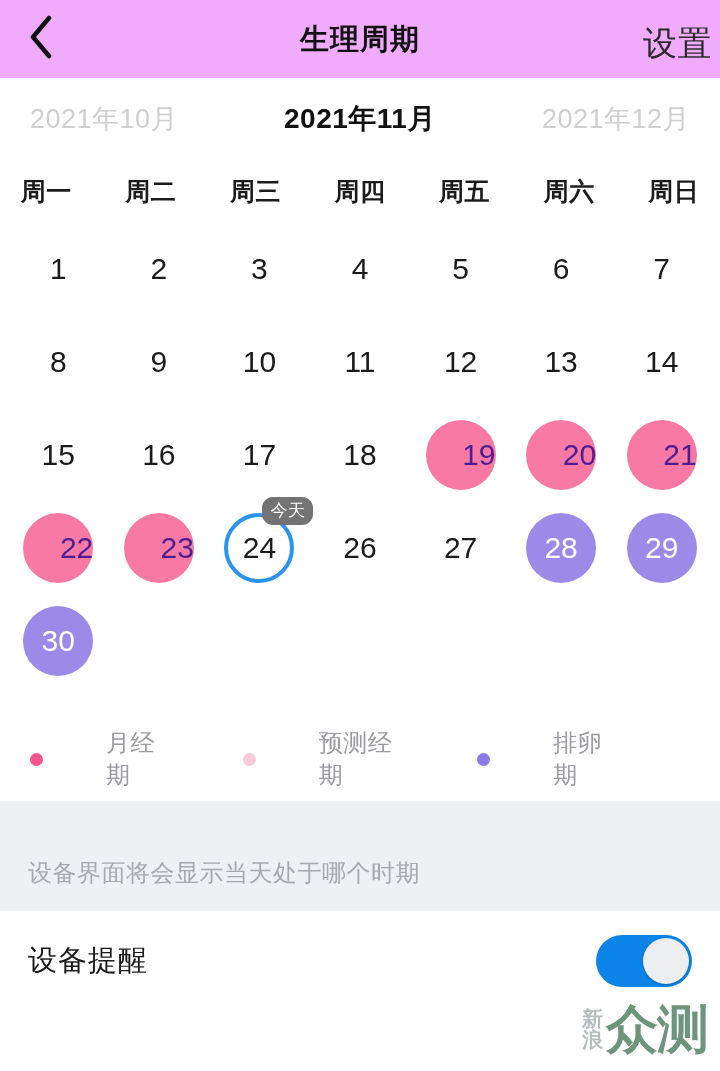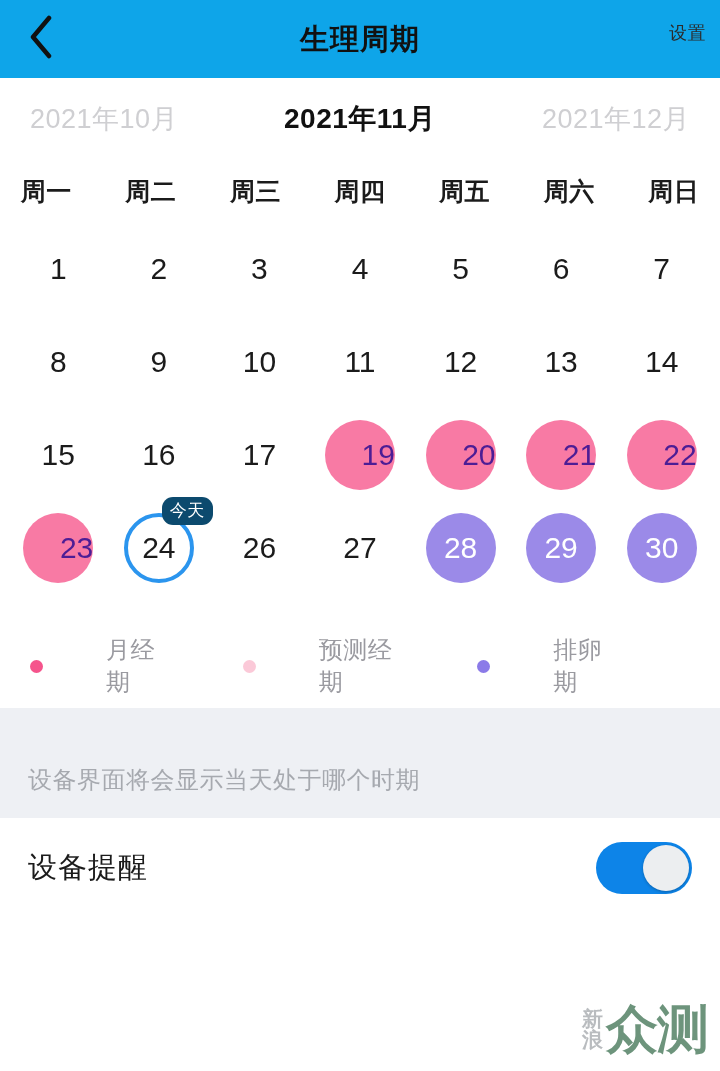--- a/index.html
+++ b/index.html
@@ -18,21 +18,21 @@
     height: 1071px;
     background: #ffffff;
   }
 
   
   .header {
     position: relative;
     height: 78px;
     display: flex;
     align-items: center;
-    background: #0ea5e9;
+    background: #f0abfc;
     font-family: Liberation Serif, serif;
   }
   .back-btn {
     position: absolute;
     left: 10px;
     top: 6px;
     width: 62px;
     height: 62px;
     display: flex;
     align-items: center;
@@ -45,23 +45,23 @@
     left: 0; right: 0;
     text-align: center;
     font-size: 29px;
     font-weight: bold;
     color: #111111;
     letter-spacing: 1px;
     top: 20px;
   }
   .header-action {
     position: absolute;
-    right: 14px;
+    right: 8px;
     top: 21px;
-    font-size: 18px;
+    font-size: 34px;
     color: #2b2b2b;
     cursor: pointer;
     letter-spacing: 0.5px;
   }
 
   
   .month-bar {
     height: 82px;
     display: flex;
     align-items: center;
@@ -139,21 +139,21 @@
   }
   .day-inner.today {
     border: 4px solid #2b95ee;
     color: #1b1b1b;
     background: transparent;
   }
   .today-badge {
     position: absolute;
     top: -20px;
     left: 34px;
-    background: #0c4a6e;
+    background: #737373;
     color: #ffffff;
     font-size: 17px;
     line-height: 1;
     padding: 5px 8px 6px 8px;
     border-radius: 11px;
     white-space: nowrap;
     letter-spacing: 0.5px;
   }
 
   
@@ -367,20 +367,25 @@
           </div>
         </div>
         <div class="day-cell">
           <div class="day-inner">
             <span>16</span>
           </div>
         </div>
         <div class="day-cell">
           <div class="day-inner">
             <span>17</span>
+          </div>
+        </div>
+        <div class="day-cell">
+          <div class="day-inner">
+            <span>18</span>
           </div>
         </div>
         <div class="day-cell">
           <div class="day-inner period">
             <span>19</span>
           </div>
         </div>
         <div class="day-cell">
           <div class="day-inner period">
             <span>20</span>

